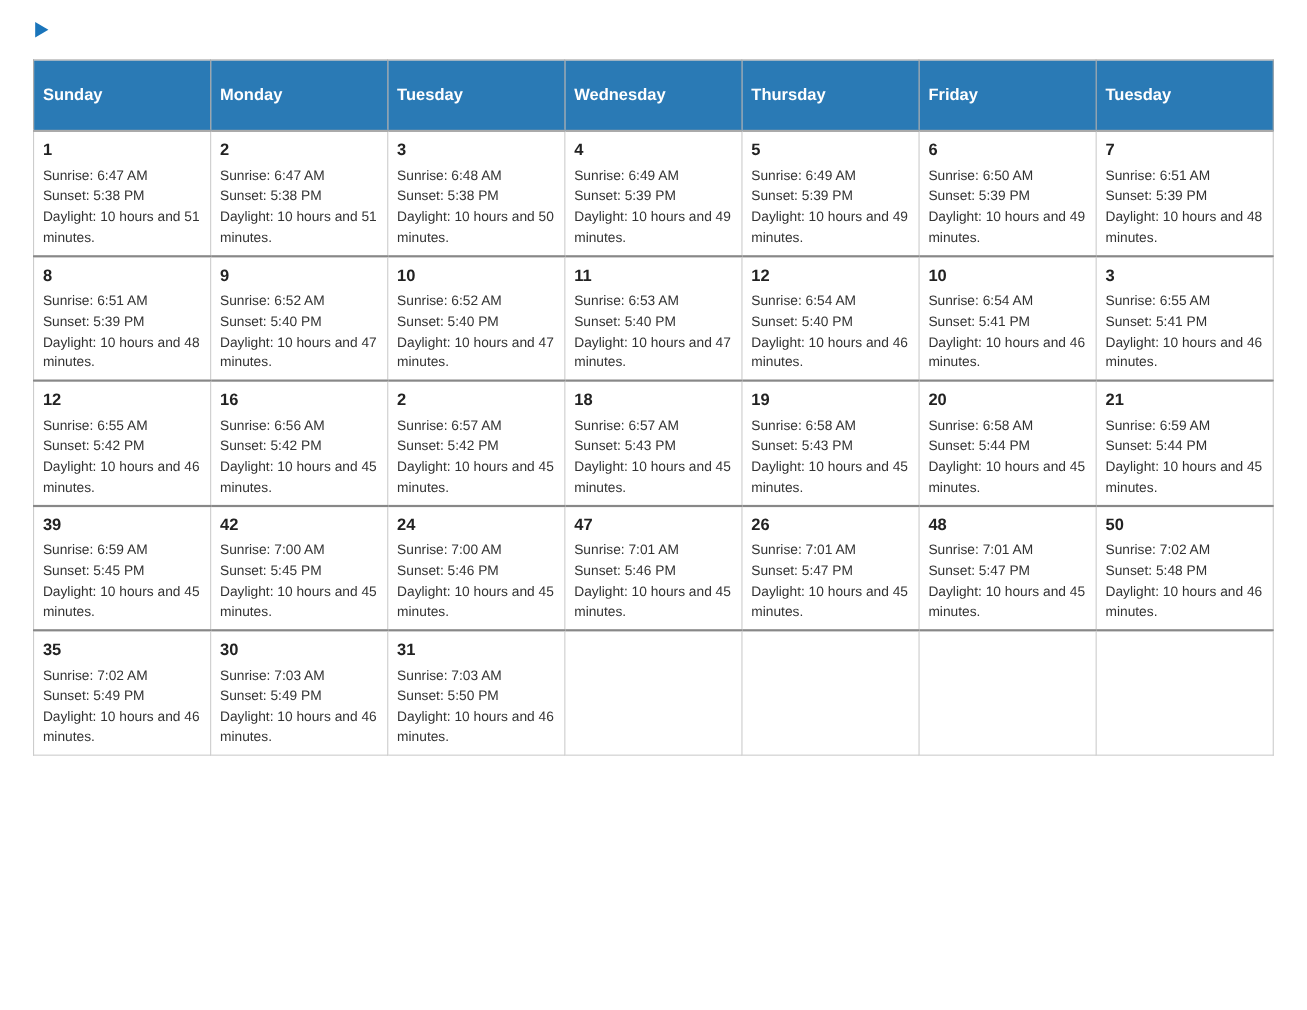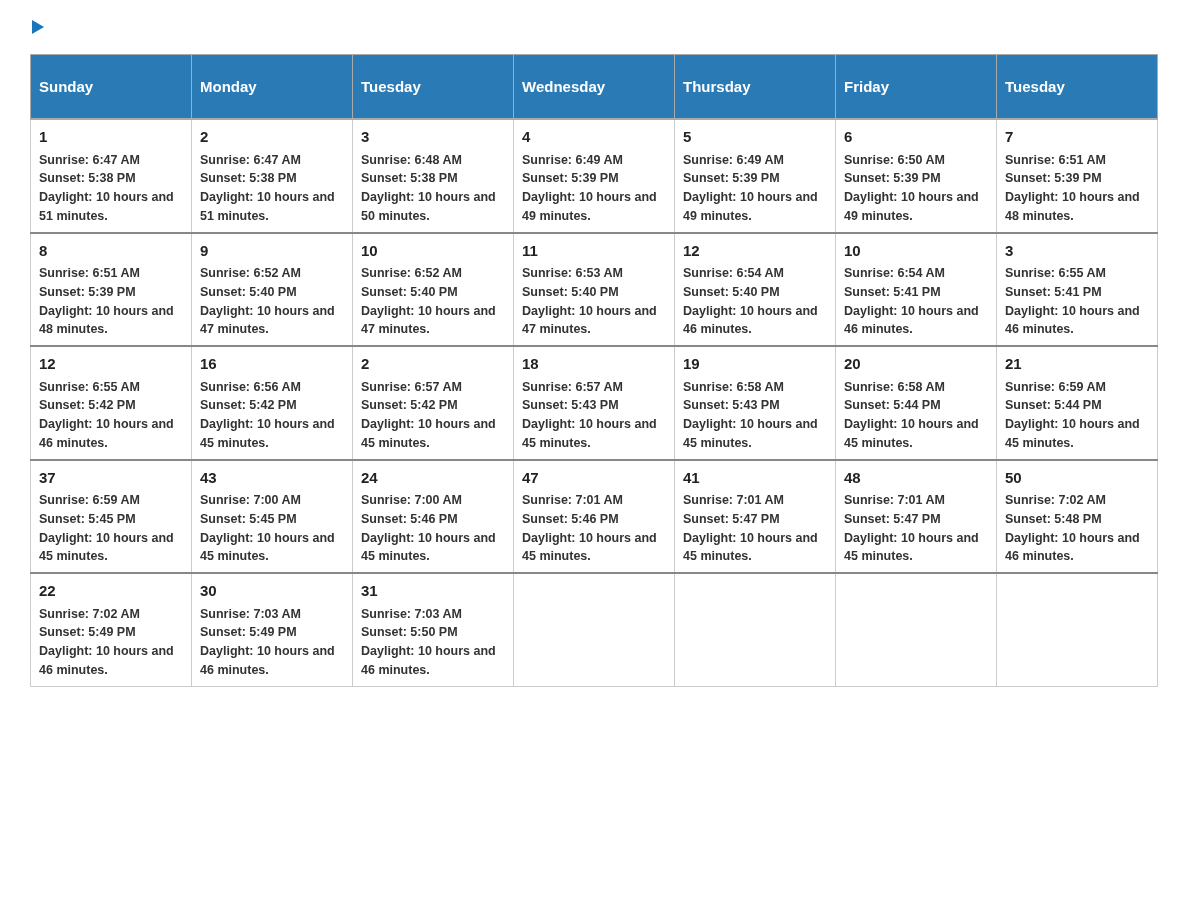--- a/index.html
+++ b/index.html
@@ -80,21 +80,20 @@
     }
     .calendar-table td .day-number {
       font-size: 15px;
       font-weight: bold;
       color: #222;
       display: block;
       margin-bottom: 2px;
     }
     .calendar-table td .day-info {
       color: #333;
-      font-weight: bold;
     }
     .calendar-table tr td {
       border-top: 2px solid #aaa;
     }
     .calendar-table tbody tr:not(:first-child) td {
       border-top: 2px solid #888;
     }
     .empty-cell {
       background: #fff;
     }
@@ -228,51 +227,51 @@
           <span class="day-number">20</span>
           <div class="day-info">Sunrise: 6:58 AM<br>Sunset: 5:44 PM<br>Daylight: 10 hours and 45 minutes.</div>
         </td>
         <td>
           <span class="day-number">21</span>
           <div class="day-info">Sunrise: 6:59 AM<br>Sunset: 5:44 PM<br>Daylight: 10 hours and 45 minutes.</div>
         </td>
       </tr>
       <tr>
         <td>
-          <span class="day-number">37</span>
+          <span class="day-number">39</span>
           <div class="day-info">Sunrise: 6:59 AM<br>Sunset: 5:45 PM<br>Daylight: 10 hours and 45 minutes.</div>
         </td>
         <td>
-          <span class="day-number">43</span>
+          <span class="day-number">42</span>
           <div class="day-info">Sunrise: 7:00 AM<br>Sunset: 5:45 PM<br>Daylight: 10 hours and 45 minutes.</div>
         </td>
         <td>
           <span class="day-number">24</span>
           <div class="day-info">Sunrise: 7:00 AM<br>Sunset: 5:46 PM<br>Daylight: 10 hours and 45 minutes.</div>
         </td>
         <td>
           <span class="day-number">47</span>
           <div class="day-info">Sunrise: 7:01 AM<br>Sunset: 5:46 PM<br>Daylight: 10 hours and 45 minutes.</div>
         </td>
         <td>
-          <span class="day-number">41</span>
+          <span class="day-number">26</span>
           <div class="day-info">Sunrise: 7:01 AM<br>Sunset: 5:47 PM<br>Daylight: 10 hours and 45 minutes.</div>
         </td>
         <td>
           <span class="day-number">48</span>
           <div class="day-info">Sunrise: 7:01 AM<br>Sunset: 5:47 PM<br>Daylight: 10 hours and 45 minutes.</div>
         </td>
         <td>
           <span class="day-number">50</span>
           <div class="day-info">Sunrise: 7:02 AM<br>Sunset: 5:48 PM<br>Daylight: 10 hours and 46 minutes.</div>
         </td>
       </tr>
       <tr>
         <td>
-          <span class="day-number">22</span>
+          <span class="day-number">35</span>
           <div class="day-info">Sunrise: 7:02 AM<br>Sunset: 5:49 PM<br>Daylight: 10 hours and 46 minutes.</div>
         </td>
         <td>
           <span class="day-number">30</span>
           <div class="day-info">Sunrise: 7:03 AM<br>Sunset: 5:49 PM<br>Daylight: 10 hours and 46 minutes.</div>
         </td>
         <td>
           <span class="day-number">31</span>
           <div class="day-info">Sunrise: 7:03 AM<br>Sunset: 5:50 PM<br>Daylight: 10 hours and 46 minutes.</div>
         </td>

